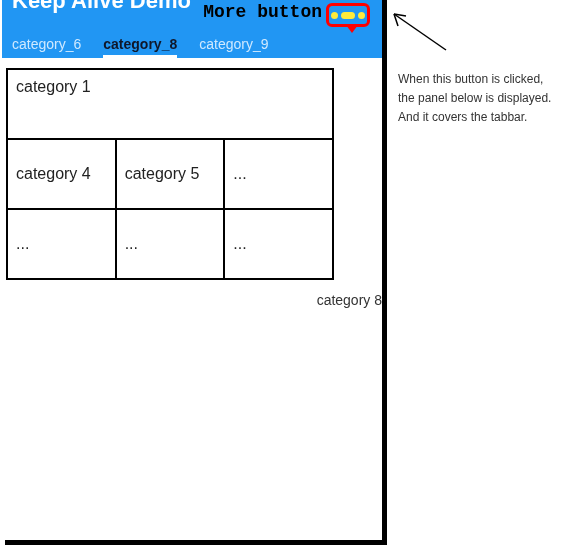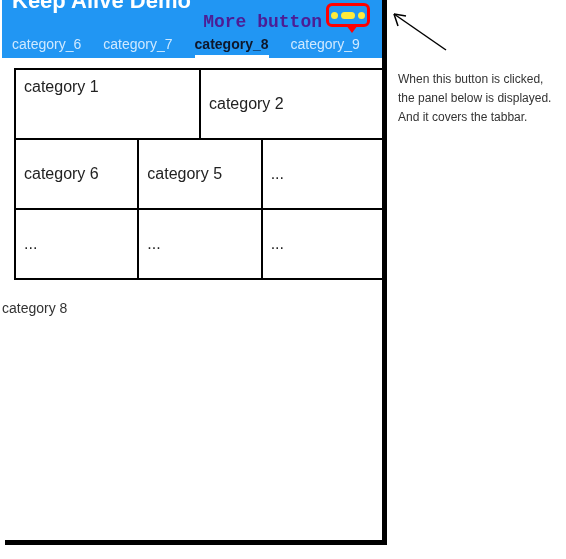--- a/index.html
+++ b/index.html
@@ -54,22 +54,22 @@
     left: 10px;
     top: -12px;
     font-size: 22px;
     font-weight: 700;
     color: #fff;
     white-space: nowrap;
   }
   .more-label {
     position: absolute;
     right: 60px;
-    top: 12px;
-    color: #4c1d95;
+    top: 2px;
+    color: #000000;
     font-family: "Courier New", monospace;
     font-size: 18px;
     font-weight: 600;
     white-space: nowrap;
   }
   .more-box {
     position: absolute;
     right: 12px;
     top: 3px;
     width: 44px;
@@ -116,41 +116,41 @@
     color: #cfe9ff;
     white-space: nowrap;
   }
   .tab.active {
     color: #0f172a;
     font-weight: 600;
     border-bottom: 3px solid #fff;
     padding-bottom: 3px;
   }
   .grid {
-    margin: 10px 4px 0 12px;
-    width: 372px;
+    margin: 10px 4px 0 4px;
+    width: 328px;
     border: 1px solid #000;
   }
   .row { display: flex; height: 70px; }
   .cell {
     flex: 1;
     border: 1px solid #000;
     display: flex;
     align-items: center;
     padding-left: 8px;
     font-size: 16px;
     color: #222;
     overflow: hidden;
   }
   .cell.top { align-items: flex-start; padding-top: 8px; }
   .footer-label {
-    text-align: left;
+    text-align: right;
     font-size: 14px;
     color: #333;
-    margin-top: 16px;
+    margin-top: 8px;
     padding-top: 4px;
   }
   
   .arrow {
     position: absolute;
     left: 386px;
     top: 6px;
     width: 70px;
     height: 50px;
   }
@@ -176,33 +176,31 @@
       <div class="more-label">More button</div>
       <div class="more-box">
         <span class="more-dot"></span>
         <span class="more-dot wide"></span>
         <span class="more-dot"></span>
       </div>
       <div class="more-tail"></div>
 
       <div class="tabs">
         <div class="tab">category_6</div>
-        <div class="tab">category_7</div>
         <div class="tab active">category_8</div>
         <div class="tab">category_9</div>
       </div>
     </div>
 
     <div class="grid">
       <div class="row">
         <div class="cell top">category 1</div>
-        <div class="cell">category 2</div>
       </div>
       <div class="row">
-        <div class="cell">category 6</div>
+        <div class="cell">category 4</div>
         <div class="cell">category 5</div>
         <div class="cell">...</div>
       </div>
       <div class="row">
         <div class="cell">...</div>
         <div class="cell">...</div>
         <div class="cell">...</div>
       </div>
     </div>
     <div class="footer-label">category 8</div>

